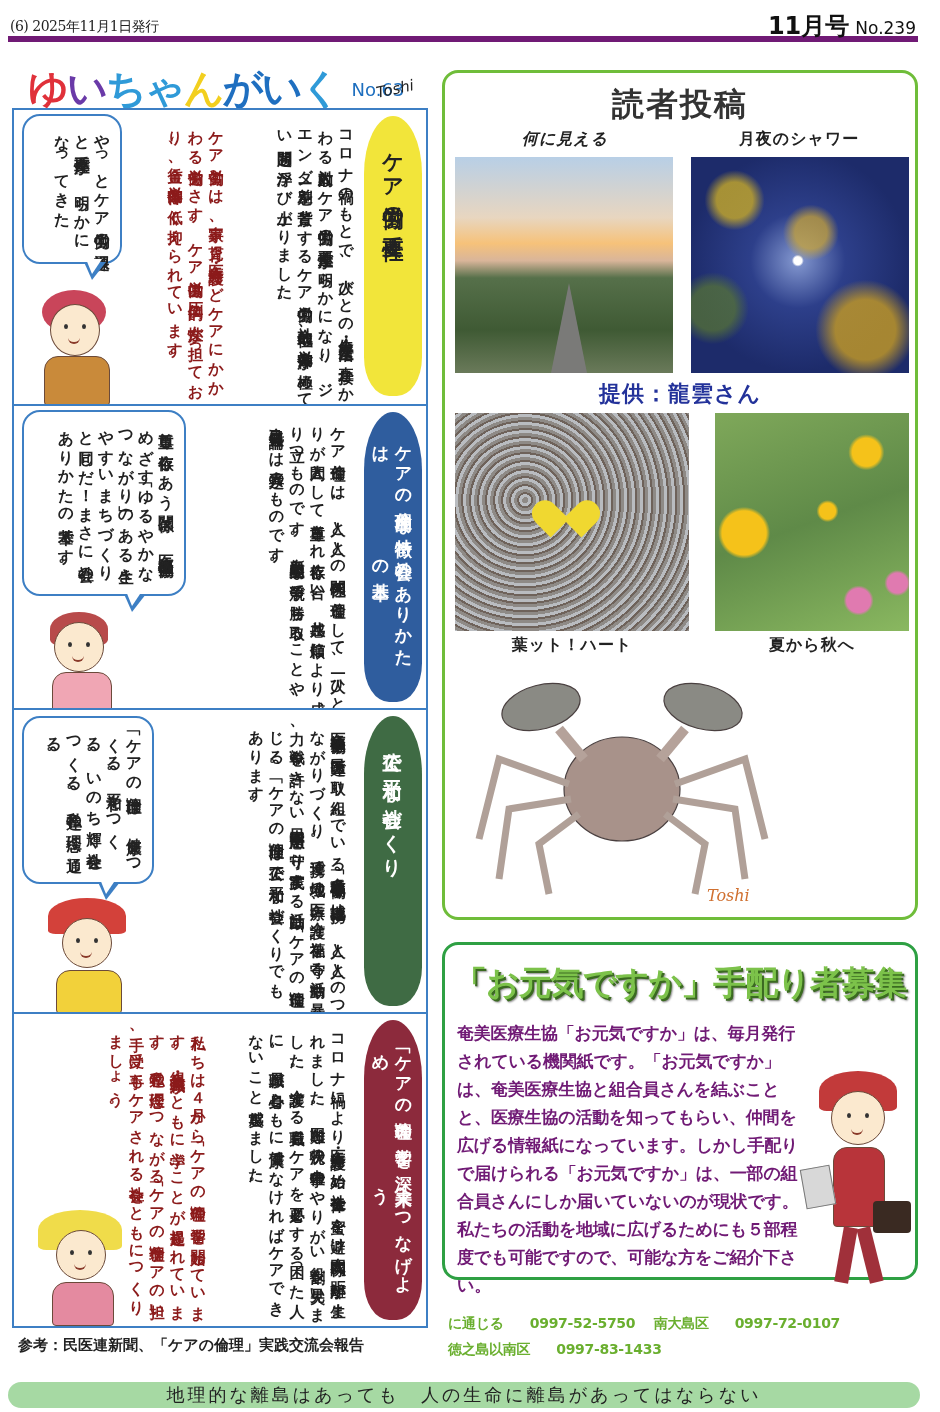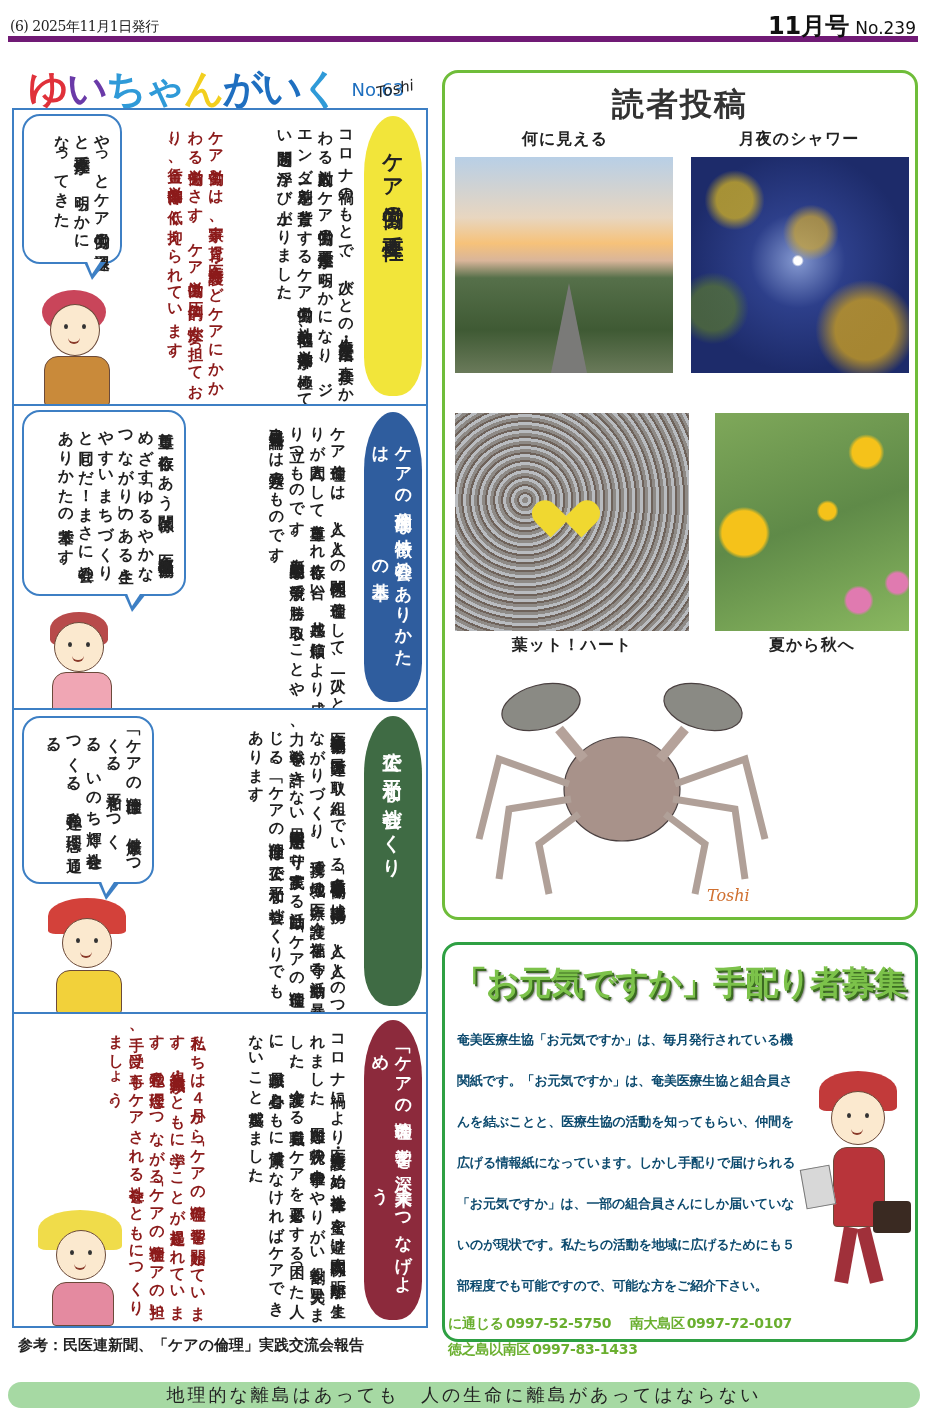--- a/index.html
+++ b/index.html
@@ -52,27 +52,27 @@
 
   
   .reader-box { position: absolute; left: 442px; top: 60px; width: 476px; height: 850px; border: 3px solid #6fbd3a; border-radius: 16px; margin-top: 10px; }
   .reader-box .box-title { position: absolute; left: 0; right: 0; top: 10px; text-align: center; font-size: 32px; font-weight: bold; color: #333; letter-spacing: 2px; }
   .photo-caption { position: absolute; font-size: 16px; font-weight: bold; color: #222; text-align: center; letter-spacing: 1px; }
   .photo { position: absolute; overflow: hidden; }
   .credit { position: absolute; left: 0; right: 0; top: 306px; text-align: center; font-size: 22px; font-weight: bold; color: #23329a; letter-spacing: 1px; }
   .crab-text { position: absolute; left: 348px; top: 620px; width: 122px; font-size: 16.5px; line-height: 25.5px; font-weight: bold; color: #222; letter-spacing: 0.5px; }
 
   
-  .recruit-box { position: absolute; left: 442px; top: 942px; width: 476px; height: 400px; border: 3px solid #2ea043; border-radius: 16px; background: #fff; padding-left: 13px; }
+  .recruit-box { position: absolute; left: 442px; top: 942px; width: 476px; height: 338px; border: 3px solid #2ea043; border-radius: 16px; background: #fff; padding-left: 13px; }
   .recruit-title { position: absolute; left: 6px; right: 6px; top: 16px; text-align: center; font-size: 33px; font-weight: bold; color: #7cc24a; letter-spacing: -1px; text-shadow: 2px 2px 0 #3a6a20, 3px 3px 2px #888; }
-  .recruit-body { position: absolute; left: 12px; top: 74px; width: 345px; font-size: 13px; line-height: 41px; font-weight: bold; color: #0c4a6e; letter-spacing: -0.2px; }
+  .recruit-body { position: absolute; left: 12px; top: 74px; width: 345px; font-size: 17px; line-height: 28px; font-weight: bold; color: #701a75; letter-spacing: -0.2px; }
 
   .contacts { position: absolute; left: 448px; top: 1310px; width: 470px; font-size: 14px; font-weight: bold; color: #6aaf2f; line-height: 26px; letter-spacing: -0.3px; }
   .contacts span.pair { margin-right: 14px; white-space: nowrap; }
-  .contacts span.num { margin-left: 2px; }
+  .contacts span.num { margin-left: 26px; }
 
   
   .slogan { position: absolute; left: 8px; top: 1382px; width: 912px; height: 26px; background: #a6d9a3; border-radius: 14px; text-align: center; font-size: 18px; line-height: 26px; letter-spacing: 3px; color: #222; }
 </style>
 </head>
 <body>
 
 <header class="masthead">
   <span class="issue-date">(6) 2025年11月1日発行</span>
   <span class="issue-no"><span>11月号</span><small>No.239</small></span>
@@ -162,30 +162,31 @@
       <div class="body" style="left:14px; top:72px; width:62px; height:44px; background:#e48aa0;"></div>
     </div>
   </section>
 </div>
 
 <div class="reference">参考：民医連新聞、「ケアの倫理」実践交流会報告</div>
 
 <section class="reader-box">
   <div class="box-title">読者投稿</div>
 
-  <div class="photo-caption" style="left:10px; top:56px; width:220px;">何に見える</div>
+  <div class="photo-caption" style="left:10px; top:56px; width:220px;font-style:italic;">何に見える</div>
   <div class="photo-caption" style="left:244px; top:56px; width:220px;">月夜のシャワー</div>
 
   <div class="photo" style="left:10px; top:84px; width:218px; height:216px; background: linear-gradient(180deg, #b8cfe6 0%, #e8d6c0 28%, #f6c27a 40%, #d9b59a 48%, #56704a 56%, #3f5a34 80%, #6a7a5a 100%);">
     <div style="position:absolute; left:96px; bottom:0; width:0; height:0; border-left:18px solid transparent; border-right:18px solid transparent; border-bottom:90px solid #7a7a78;"></div>
   </div>
   <div class="photo" style="left:246px; top:84px; width:218px; height:216px; background: radial-gradient(circle at 49% 48%, #ffffff 0 4px, #7a8ec8 6px, #2d3f8a 30%, #1d2b6a 70%);">
     <div style="position:absolute; inset:0; background: radial-gradient(circle at 20% 20%, rgba(200,170,40,.8) 0 18px, transparent 30px), radial-gradient(circle at 80% 80%, rgba(190,150,40,.85) 0 30px, transparent 50px), radial-gradient(circle at 55% 35%, rgba(210,170,50,.7) 0 16px, transparent 28px), radial-gradient(circle at 10% 70%, rgba(90,120,50,.7) 0 22px, transparent 36px);"></div>
   </div>
 
+  <div class="credit">提供：龍雲さん</div>
 
   <div class="photo" style="left:10px; top:340px; width:234px; height:218px; background: repeating-radial-gradient(circle at 30% 40%, #8e8a86 0 3px, #b9bcc0 3px 6px, #6e625a 6px 8px);">
     <div style="position:absolute; left:88px; top:72px; width:46px; height:46px;">
       <div style="position:absolute; left:0; top:0; width:26px; height:34px; background:#f0d830; border-radius:13px 13px 0 0; transform: rotate(-45deg); transform-origin: 100% 100%;"></div>
       <div style="position:absolute; left:20px; top:0; width:26px; height:34px; background:#f0d830; border-radius:13px 13px 0 0; transform: rotate(45deg); transform-origin: 0 100%;"></div>
     </div>
   </div>
   <div class="photo" style="left:270px; top:340px; width:194px; height:218px; background: radial-gradient(circle at 15% 55%, #f5c21a 0 22px, transparent 26px), radial-gradient(circle at 78% 18%, #f5c21a 0 14px, transparent 18px), radial-gradient(circle at 58% 45%, #f5c21a 0 8px, transparent 11px), radial-gradient(circle at 74% 86%, #e07ab0 0 12px, transparent 15px), radial-gradient(circle at 94% 78%, #e07ab0 0 10px, transparent 13px), linear-gradient(160deg, #7fa85a, #5f8a48 50%, #8ab860);"></div>
 
   <div class="photo-caption" style="left:10px; top:562px; width:234px;">葉ット！ハート</div>

